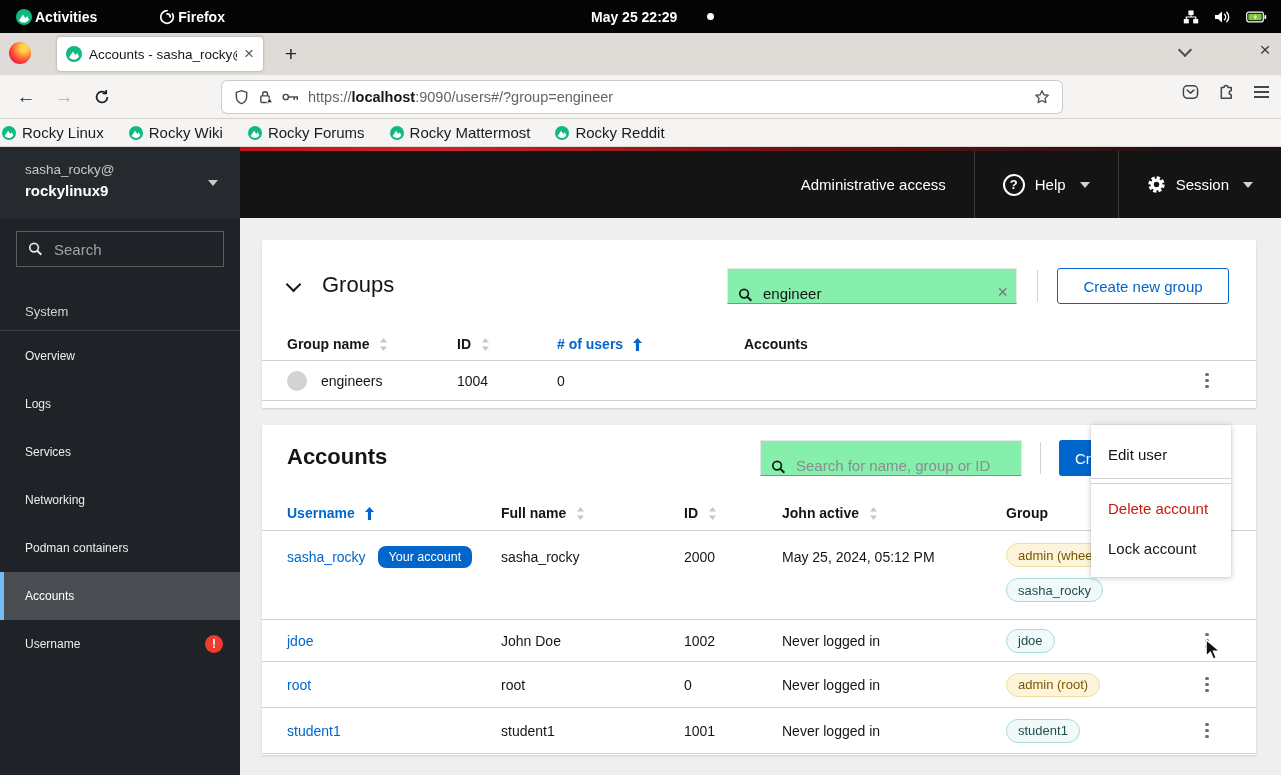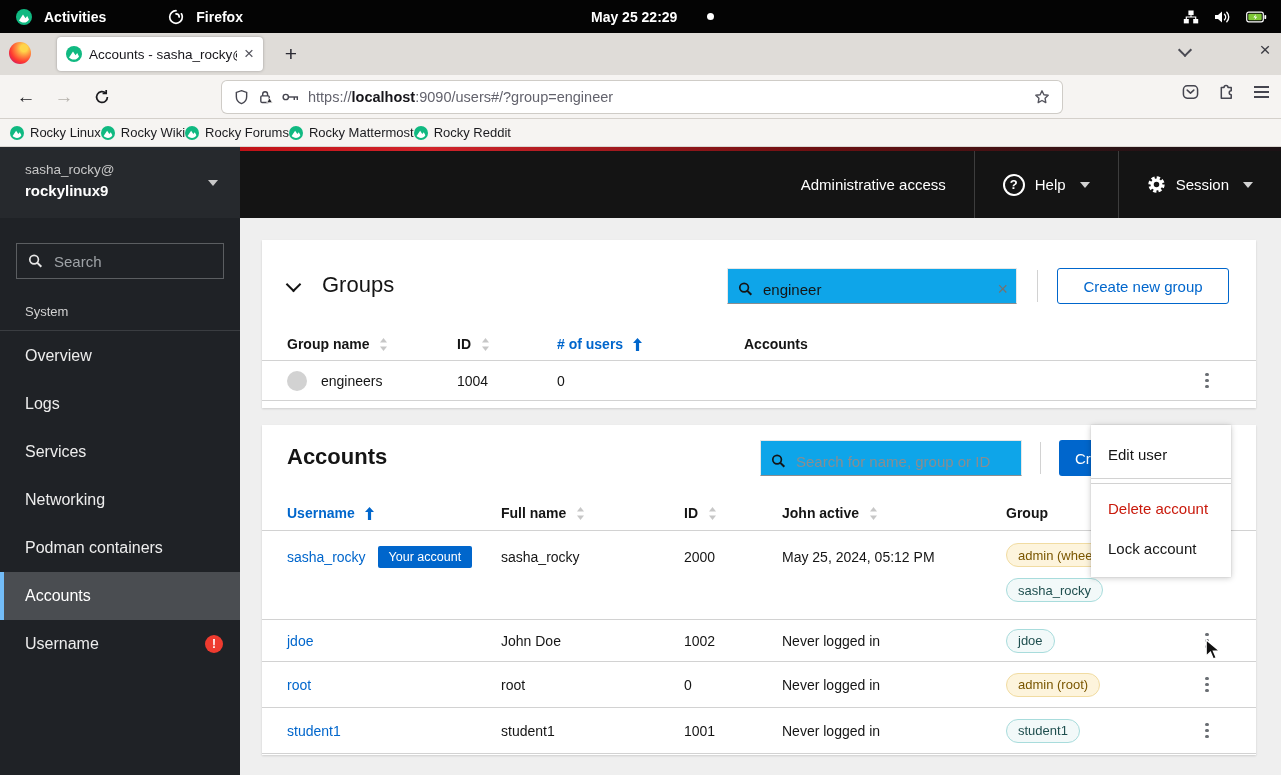--- a/index.html
+++ b/index.html
@@ -1,21 +1,21 @@
 <!DOCTYPE html>
 <html><head>
 <meta charset="utf-8">
 <style>
   html,body{margin:0;padding:0}
   body{width:1281px;height:775px;position:relative;overflow:hidden;background:#efefef;
        font-family:"Liberation Sans",sans-serif;-webkit-font-smoothing:antialiased}
   
   .topbar{position:absolute;top:0;left:0;right:0;height:33px;background:#040404;color:#fff;
           font-size:14px;font-weight:600;display:flex;align-items:center}
-  .tb-item{display:flex;gap:12px;cursor:default}
+  .tb-item{display:flex;gap:3px;cursor:default}
   .tb-activities{margin-left:16px}
   .tb-firefox{margin-left:62px}
   .tb-clock{position:absolute;left:591px;top:0;height:33px;display:flex;align-items:center}
   .tb-dot{position:absolute;left:707px;top:13px;width:7px;height:7px;border-radius:50%;background:#fff}
   .tb-status{position:absolute;right:14px;display:flex;align-items:center;gap:15px}
   
   .tabbar{position:absolute;top:33px;left:0;right:0;height:42px;background:#dfdcd8}
   .ff-logo{position:absolute;left:9px;top:9px;width:22px;height:22px;border-radius:50%;
     background:radial-gradient(circle at 68% 28%,#ffd54a 0 16%,#ff9640 34%,#ff3b30 62%,#b5007f 100%)}
   .tab{position:absolute;left:57px;top:4px;width:206px;height:34px;background:#fff;border-radius:4px;
@@ -33,81 +33,81 @@
   .nav-btn{position:absolute;top:8px;width:28px;height:28px;display:flex;align-items:center;justify-content:center;font-size:19px;color:#1b1b1f}
   .urlbar{position:absolute;left:222px;top:6px;width:840px;height:32px;background:#fff;border-radius:5px;
           box-shadow:0 0 0 1px #cfccc7;display:flex;align-items:center;padding:0 12px;box-sizing:border-box;gap:9px}
   .url-text{flex:1;font-size:14.5px;color:#63636d;white-space:nowrap;overflow:hidden}
   .url-host{color:#17161b;font-weight:600}
   .nav-right{position:absolute;right:12px;top:8px;display:flex;gap:19px;align-items:center}
   .burger{display:flex;flex-direction:column;gap:3px}
   .burger i{display:block;width:15px;height:2px;background:#45454f}
   
   .bookmarks{position:absolute;top:119px;left:0;right:0;height:28px;background:#f6f4f2;border-bottom:1px solid #dbd7d2;
-             display:flex;align-items:center;padding-left:10px;box-sizing:border-box;font-size:13px;color:#1b1b1f}
+             display:flex;align-items:center;gap:25px;padding-left:2px;box-sizing:border-box;font-size:15px;color:#1b1b1f}
   .bm{display:flex;align-items:center;gap:6px}
   
   .cockpit{position:absolute;top:147px;left:0;right:0;bottom:0;background:#efefef}
   .redline{position:absolute;left:240px;right:0;top:0;height:4px;
            background:linear-gradient(90deg,#c01116,#d2232a 18%,#6e1012 55%,#241316 88%,#1c1215)}
   .brand{position:absolute;left:0;top:0;width:240px;height:71px;background:#26292d;color:#fff;box-sizing:border-box;padding:15px 0 0 25px}
   .brand-user{font-size:13.5px;color:#c8c8c8}
   .brand-host{font-size:15px;font-weight:700;margin-top:5px}
   .caret{display:inline-block;width:0;height:0;border-left:5px solid transparent;border-right:5px solid transparent;border-top:6px solid #c8c8c8}
   .brand-caret{position:absolute;right:22px;top:33px}
   .masthead{position:absolute;left:240px;right:0;top:4px;height:67px;background:#141414;color:#fff;
             display:flex;justify-content:flex-end;font-size:15px}
   .mast-item{display:flex;align-items:center;gap:10px;padding:0 28px}
   .mast-item + .mast-item{border-left:1px solid #3d3d3d}
   .help-q{width:22px;height:22px;border:2px solid #fff;border-radius:50%;display:flex;align-items:center;justify-content:center;box-sizing:border-box}
   .help-q::before{content:"?";font-size:13px;font-weight:700}
   .mast-caret{border-top-color:#d2d2d2;margin-left:4px}
   
   .sidebar{position:absolute;left:0;top:71px;width:240px;bottom:0;background:#1f2226;color:#ededed}
-  .sb-search{position:absolute;left:16px;top:25px;width:208px;height:36px}
+  .sb-search{position:absolute;left:16px;top:13px;width:208px;height:36px}
   .sb-search input{width:100%;height:100%;background:transparent;border:1px solid #5b5e61;color:#e6e6e6;
       padding:0 8px 0 37px;font-size:15px;box-sizing:border-box;font-family:inherit}
   .sb-search input::placeholder{color:#9fa3a7}
   .sb-search svg{position:absolute;left:12px;top:10px}
   .sb-section{position:absolute;left:0;right:0;padding-left:25px;font-size:13px;color:#d2d2d2}
   .sb-divider{position:absolute;left:0;right:0;height:1px;background:#3a3d41}
   .sb-items{position:absolute;left:0;right:0;top:114px}
-  .sb-item{height:48px;display:flex;align-items:center;padding-left:25px;font-size:16px;color:#ededed;position:relative;box-sizing:border-box}
+  .sb-item{height:48px;display:flex;align-items:center;padding-left:25px;font-size:12px;color:#ededed;position:relative;box-sizing:border-box}
   .sb-item.sel{background:#4a4d51;border-left:4px solid #73bcf7;padding-left:21px;color:#fff}
   .sb-badge{position:absolute;right:17px;width:18px;height:18px;border-radius:50%;background:#ee3b2f;color:#fff;
             display:flex;align-items:center;justify-content:center;font-size:12px;font-weight:700}
   .sb-badge::before{content:"!"}
   
   .content{position:absolute;left:240px;top:71px;right:0;bottom:0;background:#efefef;overflow:hidden}
   .card{position:absolute;left:22px;width:994px;background:#fff;box-shadow:0 1px 2px rgba(3,3,3,.14)}
   .card-groups{top:22px;height:168px}
   .card-accounts{top:207px;height:330px}
   .h-title{font-size:22px;font-weight:500;color:#151515}
   .chev-dn{display:inline-block;width:9px;height:9px;border-right:2.2px solid #151515;border-bottom:2.2px solid #151515;transform:rotate(45deg)}
-  .searchbox{position:absolute;height:36px;background:#0ea5e9;border:1px solid #e7e7e7;border-bottom:1px solid #8a8d90;
-             display:flex;align-items:center;padding:6px 8px 0 10px;box-sizing:border-box;gap:8px}
+  .searchbox{position:absolute;height:36px;background:#86efac;border:1px solid #e7e7e7;border-bottom:1px solid #8a8d90;
+             display:flex;align-items:flex-end;padding:6px 8px 0 10px;box-sizing:border-box;gap:8px}
   .searchbox input{border:none;outline:none;flex:1;font-size:15px;color:#151515;font-family:inherit;min-width:0;background:transparent}
   .searchbox input::placeholder{color:#8a8d90}
   .clear-x::before{content:"×";font-size:18px;color:#737373}
   .vdiv{position:absolute;width:1px;background:#d2d2d2}
   .btn-sec{position:absolute;height:36px;background:#fff;border:1px solid #0066cc;color:#0066cc;border-radius:3px;
            font-size:15px;display:flex;align-items:center;justify-content:center;box-sizing:border-box;font-family:inherit}
   .btn-pri{position:absolute;height:36px;background:#0066cc;border:none;color:#fff;border-radius:3px;
            font-size:15px;display:flex;align-items:center;padding-left:16px;box-sizing:border-box;font-family:inherit}
   .g-grid{display:grid;grid-template-columns:170px 100px 187px 1fr 98px;padding-left:25px;box-sizing:border-box;align-items:center}
   .a-grid{display:grid;grid-template-columns:214px 183px 98px 224px 1fr 98px;padding-left:25px;box-sizing:border-box}
   .thead{position:absolute;left:0;right:0;border-bottom:1px solid #d2d2d2;font-size:14px;font-weight:700;color:#151515;align-items:center}
   .th{display:flex;align-items:center;gap:10px}
   .th.blue{color:#0066cc}
   .trow{position:absolute;left:0;right:0;border-bottom:1px solid #d2d2d2;font-size:14px;color:#151515}
   .avatar{width:20px;height:20px;border-radius:50%;background:#d2d2d2;display:inline-block}
   .kebab{width:28px;height:30px;display:flex;flex-direction:column;gap:3px;align-items:center;justify-content:center;margin:0 auto}
   .kebab i{width:3.2px;height:3.2px;border-radius:50%;background:#6a6e73;display:block}
   .link{color:#0066cc;text-decoration:none}
-  .badge-you{background:#0066cc;color:#fff;font-size:12.5px;padding:4px 11px;border-radius:2px;white-space:nowrap}
+  .badge-you{background:#0066cc;color:#fff;font-size:12.5px;padding:4px 11px;border-radius:8px;white-space:nowrap}
   .chip{display:inline-block;font-size:13px;padding:3.5px 11px;border-radius:13px;white-space:nowrap;width:max-content}
   .chip.gold{background:#fdf4dc;border:1px solid #f1dca2;color:#7a5600}
   .chip.cyan{background:#f2f9f9;border:1px solid #a8dcdc;color:#1f4f4f}
   
   .menu{position:absolute;left:851px;top:207px;width:140px;background:#fff;padding:9px 0;z-index:10;
         box-shadow:0 1px 6px rgba(0,0,0,.22),0 0 1px rgba(0,0,0,.2)}
   .menu-item{height:40px;display:flex;align-items:center;padding:0 17px;font-size:15px;color:#151515}
   .menu-item.dis{color:#d2d2d2}
   .menu-item.danger{color:#c9190b}
   .menu-div{height:1px;background:#d2d2d2;margin:4px 0}

